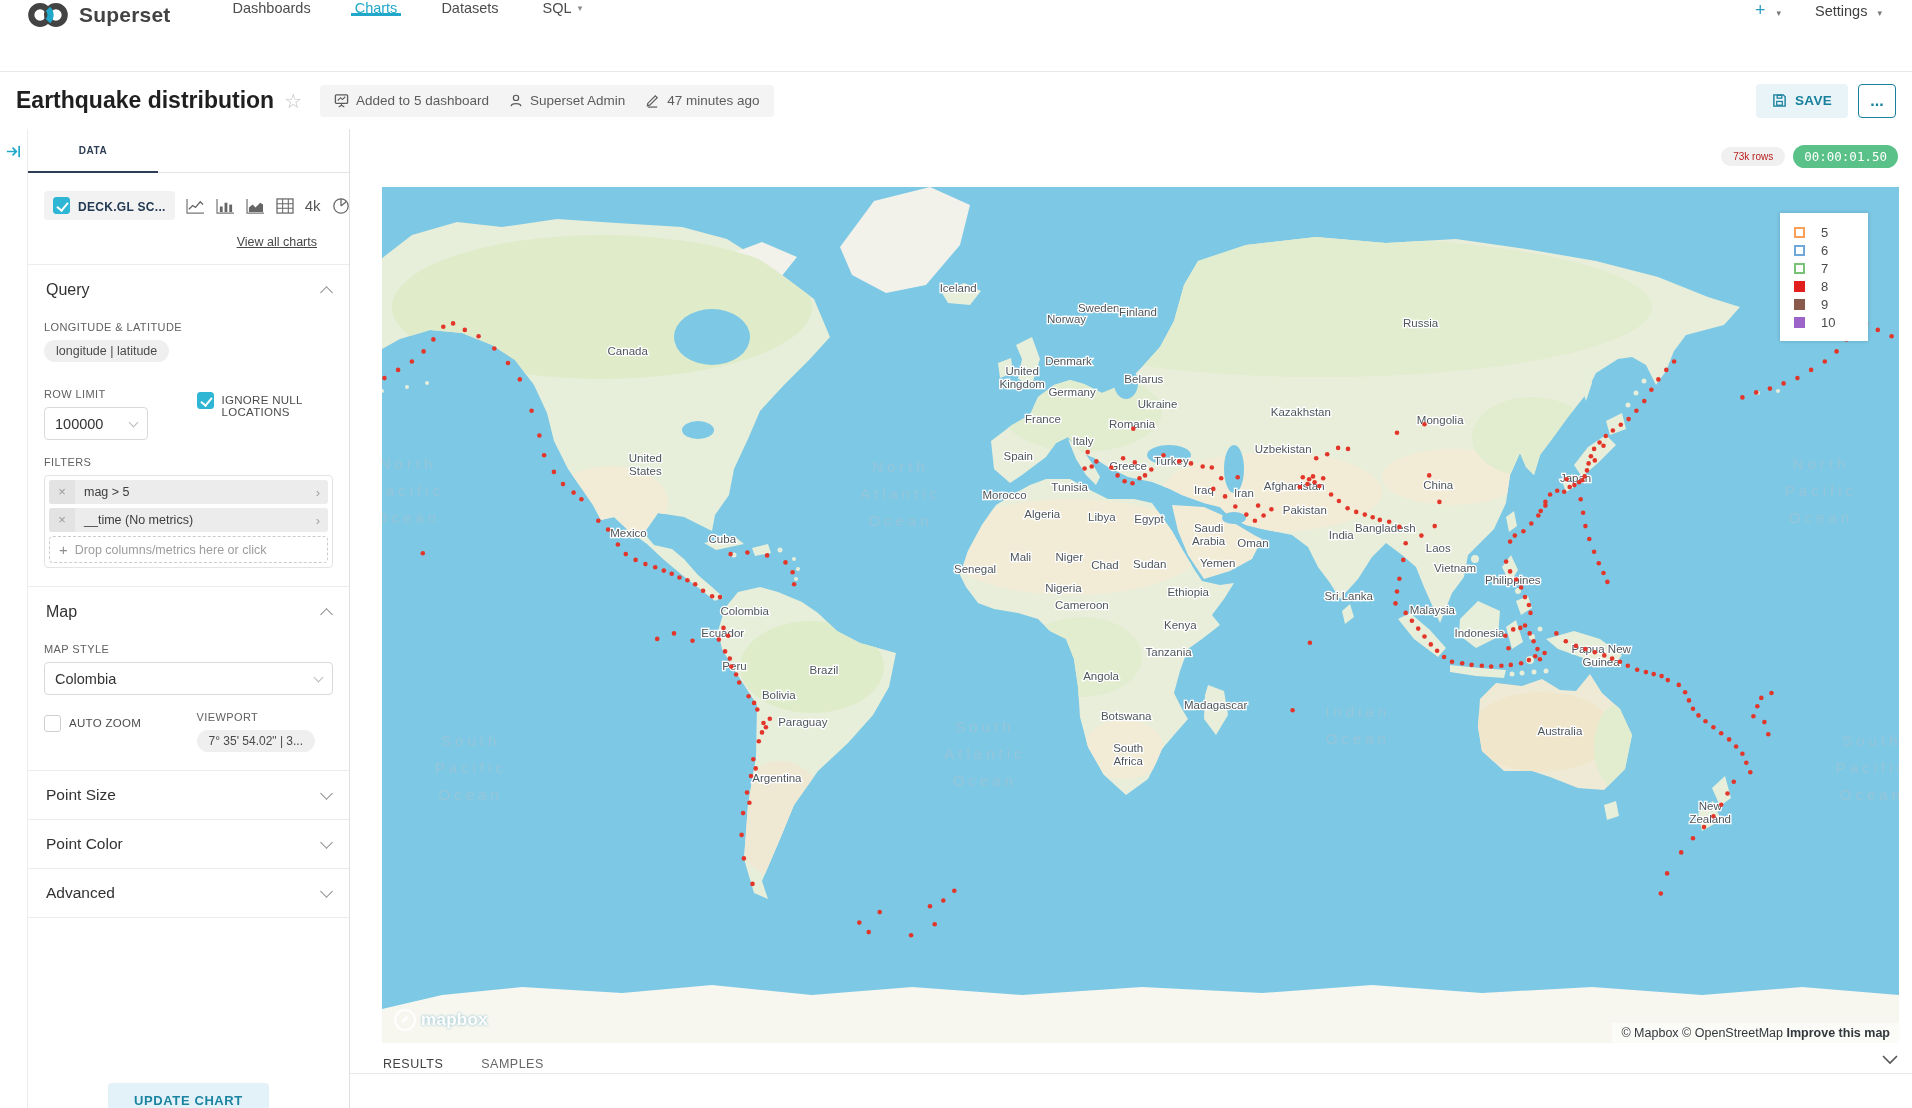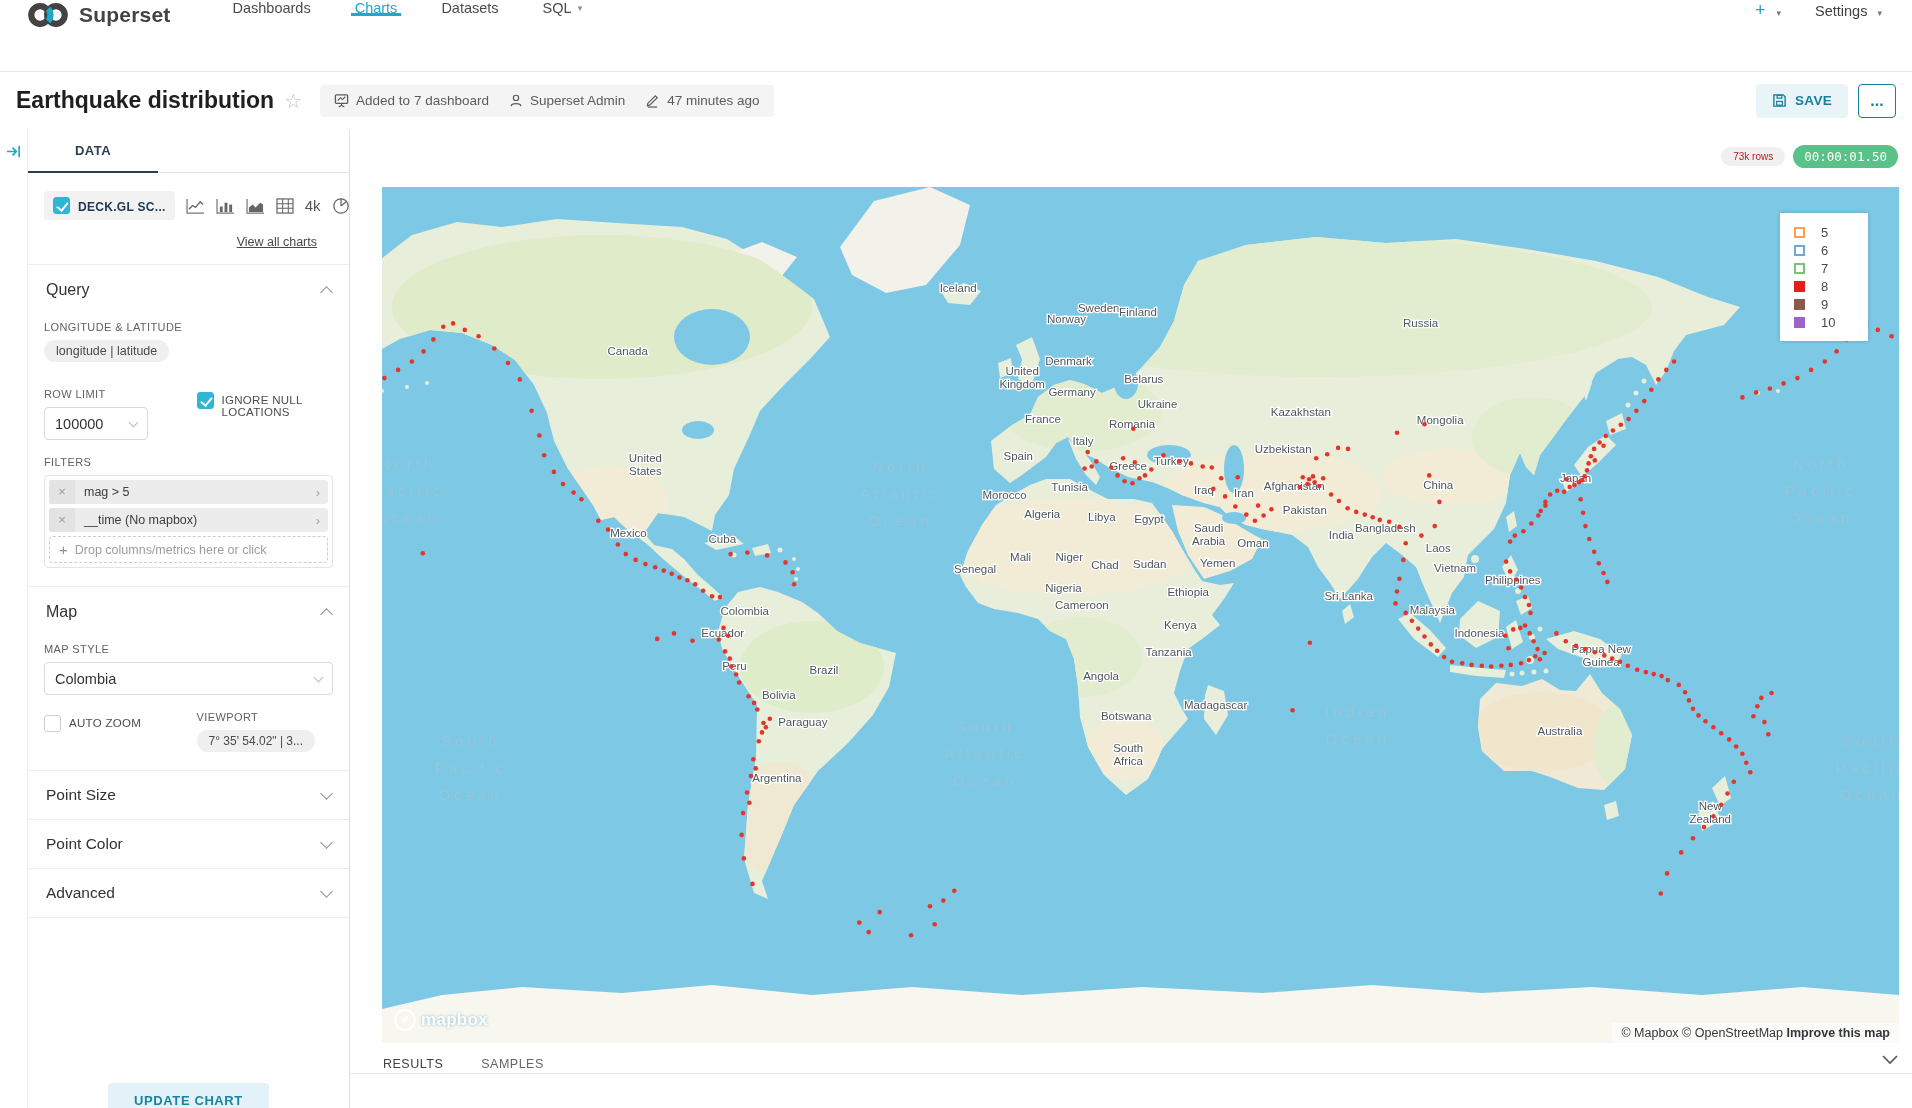--- a/index.html
+++ b/index.html
@@ -34,21 +34,21 @@
               font-size:16px; font-weight:bold; cursor:pointer; line-height:10px; }
 
   
   .content { display:flex; height:995px; }
   .rail { width:28px; border-right:1px solid #ececec; padding-top:14px; display:flex; justify-content:center; }
   .panel { width:322px; border-right:1px solid #e0e0e0; display:flex; flex-direction:column; }
   .main { flex:1; position:relative; background:#fff; }
 
   
   .tabbar { height:44px; border-bottom:1px solid #e2e2e2; display:flex; }
-  .tab { width:130px; display:flex; align-items:center; justify-content:center; font-size:13px; letter-spacing:.5px;
+  .tab { width:130px; display:flex; align-items:center; justify-content:center; font-size:10px; letter-spacing:.5px;
          color:#2d3d54; font-weight:bold; border-bottom:2px solid #2d3d54; margin-bottom:-1px; cursor:pointer; }
   .panel-scroll { padding:0 16px; flex:1; overflow:hidden; }
   .viz-row { display:flex; align-items:center; gap:11px; margin-top:18px; }
   .viz-chip { display:flex; align-items:flex-end; gap:8px; background:#f2f2f2; border-radius:4px; padding:6px 9px; cursor:pointer; }
   .viz-chip-label { font-size:12px; font-weight:bold; color:#223a54; letter-spacing:.3px; white-space:nowrap; }
   .viz-alt { color:#666; display:flex; align-items:center; cursor:pointer; }
   .viz-4k { font-size:15px; color:#555; cursor:pointer; }
   .view-all { text-align:right; margin:12px 16px 14px 0; }
   .view-all a { font-size:12.5px; color:#484848; text-decoration:underline; cursor:pointer; }
   .divider { border-top:1px solid #ececec; margin:0 -16px; }
@@ -152,21 +152,21 @@
 <div class="chart-header">
   <span class="chart-title">Earthquake distribution</span>
   <span class="fave-star">☆</span>
   <div class="meta-pill">
     <span class="meta-item">
       <svg width="15" height="15" viewBox="0 0 16 16">
         <rect x="1.5" y="2" width="13" height="9" rx="1" fill="none" stroke="#5c5c5c" stroke-width="1.4"></rect>
         <path d="M4 8 l3-3 2 2 3-3" fill="none" stroke="#5c5c5c" stroke-width="1.2"></path>
         <path d="M8 11 v2 M5 15 l3-2 3 2" fill="none" stroke="#5c5c5c" stroke-width="1.2"></path>
       </svg>
-      <span>Added to 7 dashboard</span>
+      <span>Added to 5 dashboard</span>
     </span>
     <span class="meta-item">
       <svg width="14" height="15" viewBox="0 0 16 16">
         <circle cx="8" cy="5" r="3" fill="none" stroke="#5c5c5c" stroke-width="1.4"></circle>
         <path d="M2.5 14.5 c0-4 11-4 11 0" fill="none" stroke="#5c5c5c" stroke-width="1.4"></path>
       </svg>
       <span>Superset Admin</span>
     </span>
     <span class="meta-item">
       <svg width="15" height="15" viewBox="0 0 16 16">
@@ -270,21 +270,21 @@
 
       <div class="ctl-label" style="margin-top:16px;">FILTERS</div>
       <div class="filters-box" id="filters-box">
           <div class="filter-chip">
             <span class="chip-x">×</span>
             <span class="chip-text">mag &gt; 5</span>
             <span class="chip-caret">›</span>
           </div>
           <div class="filter-chip">
             <span class="chip-x">×</span>
-            <span class="chip-text">__time (No mapbox)</span>
+            <span class="chip-text">__time (No metrics)</span>
             <span class="chip-caret">›</span>
           </div>
           <div class="drop-zone">
             <span class="plus">+</span>
             <span>Drop columns/metrics here or click</span>
           </div>
         </div>
 
       <div class="divider" style="margin-top:18px;"></div>
       <div class="section-head">

